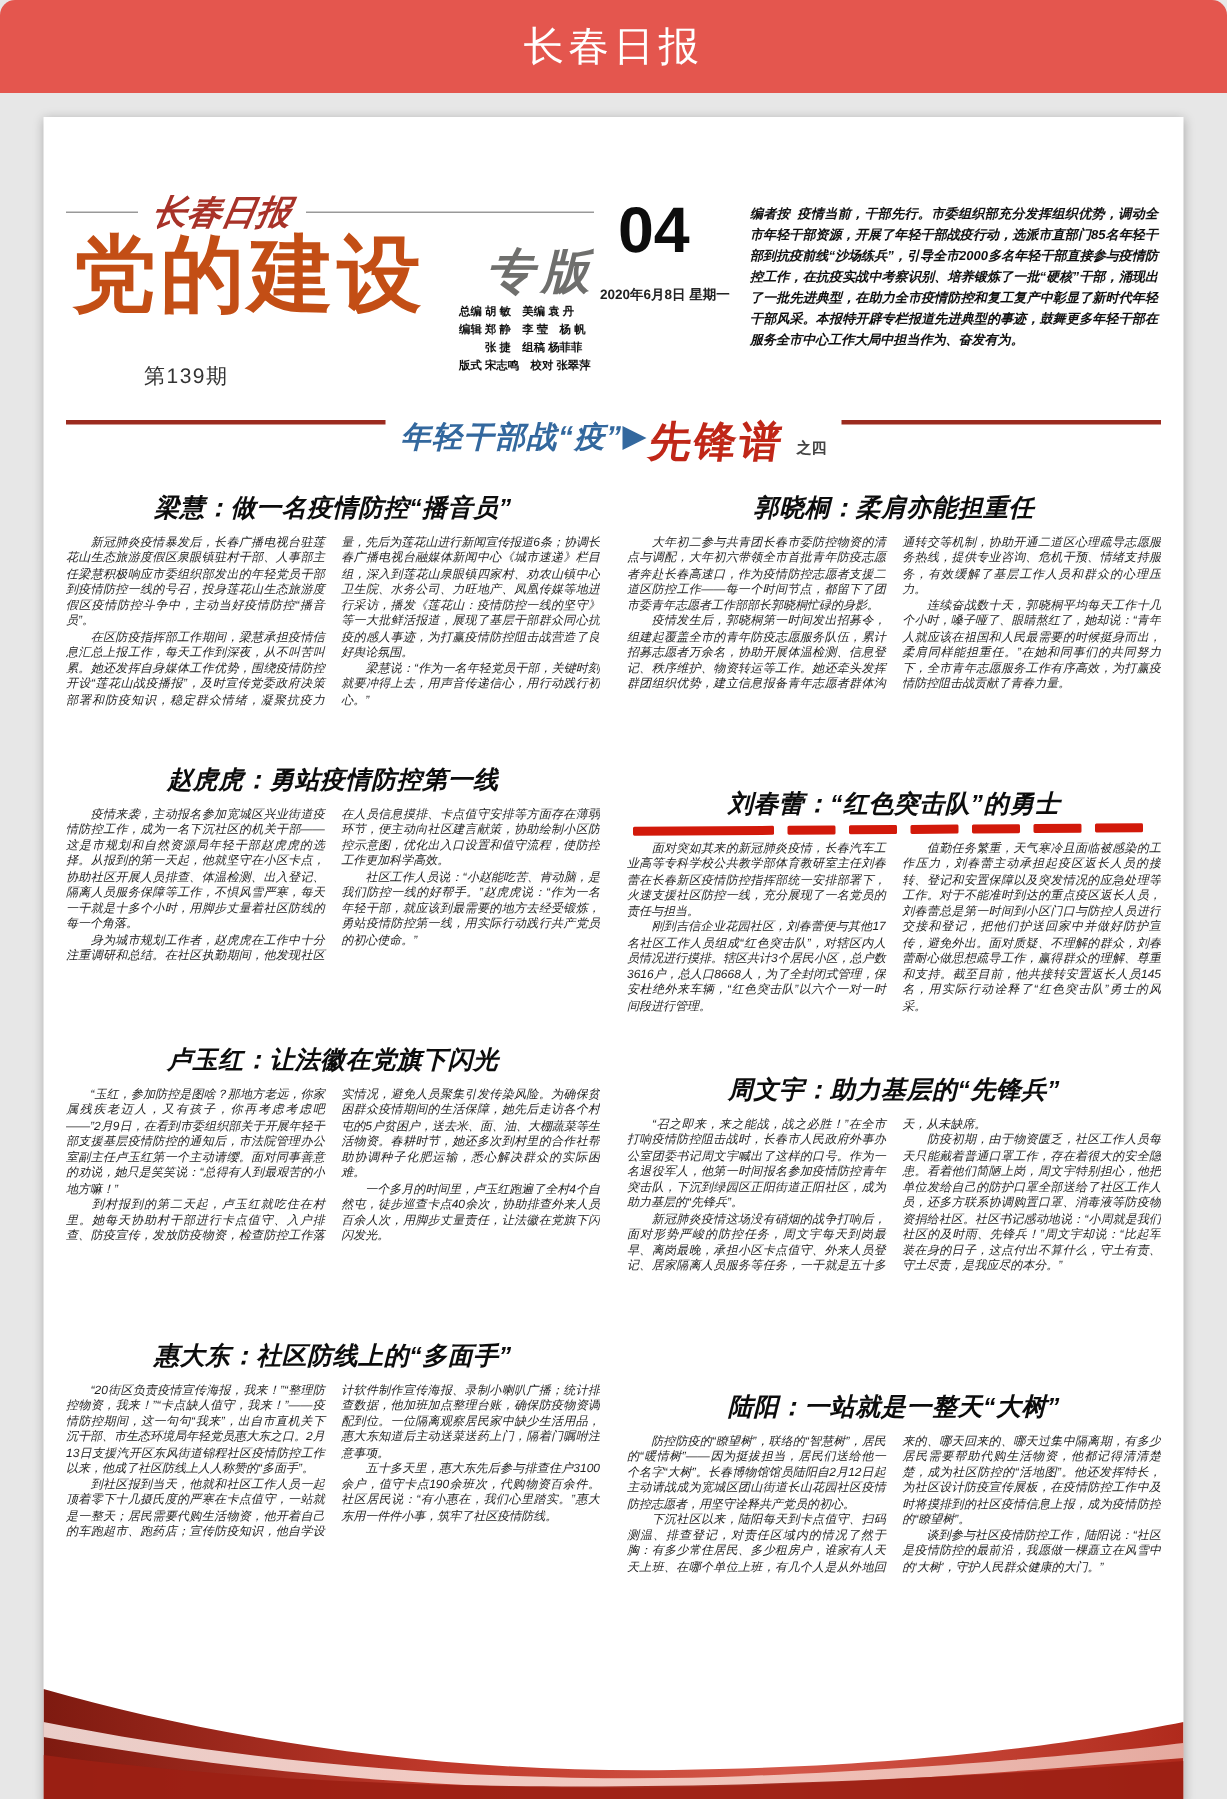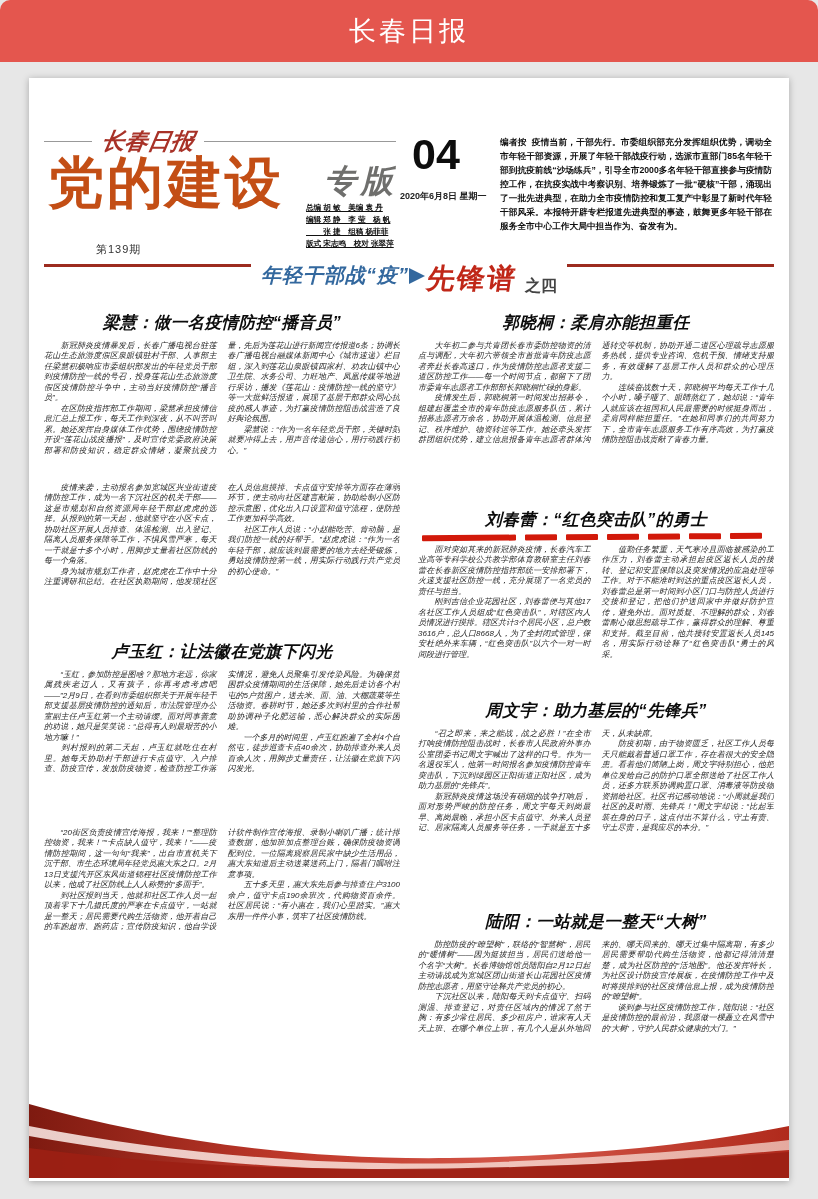--- a/index.html
+++ b/index.html
@@ -11,33 +11,33 @@
   .page{width:760px;margin:16px auto 10px;background:#fff;box-shadow:0 1px 7px rgba(0,0,0,.28);padding:46px 15px 3px;position:relative;box-sizing:border-box;}
   
   .masthead{position:relative;height:136px;}
   .cal-row{position:absolute;top:2px;left:0;width:352px;display:flex;align-items:center;}
   .hline{height:1px;background:#999;flex:0 0 48px;}
   .hline.long{flex:1;}
   .calligraphy{color:#a83228;font-size:23px;font-weight:bold;font-style:italic;margin:0 10px;transform:skewX(-10deg);white-space:nowrap;}
   .section-title{position:absolute;top:22px;left:4px;font-size:56px;font-weight:700;color:#c34e15;letter-spacing:3px;white-space:nowrap;}
   .section-tag{position:absolute;top:36px;left:280px;font-size:32px;color:#6f6f6d;font-weight:700;letter-spacing:5px;white-space:nowrap;font-style:italic;}
   .staff{position:absolute;top:78px;left:262px;font-size:7.6px;color:#111;line-height:1.6;font-weight:bold;}
-  .staff div{white-space:nowrap;text-decoration:underline;}
-  .issue{position:absolute;top:118px;left:52px;font-size:11px;color:#333;letter-spacing:1px;}
+  .staff div{white-space:nowrap;}
+  .issue{position:absolute;top:118px;left:52px;font-size:14px;color:#333;letter-spacing:1px;}
   .pagenum{position:absolute;top:6px;left:368px;font-size:43px;font-weight:900;color:#0d0d0d;font-family:"Liberation Sans",sans-serif;}
   .dateline{position:absolute;top:66px;left:356px;font-size:9px;font-weight:bold;color:#222;white-space:nowrap;}
-  .editor-note{position:absolute;top:12px;left:456px;width:272px;font-size:8.7px;line-height:1.6;text-align:justify;color:#101010;font-weight:bold;}
+  .editor-note{position:absolute;top:12px;left:456px;width:272px;font-size:8.7px;line-height:1.6;text-align:justify;color:#101010;font-weight:bold;font-style:italic;}
   .editor-note .lbl{margin-right:5px;}
   
-  .banner-row{margin-top:0;display:flex;align-items:flex-start;height:36px;}
+  .banner-row{margin-top:16px;display:flex;align-items:flex-start;height:36px;}
   .rule{flex:1;height:3px;background:#9c2b1f;margin-top:4px;}
   .banner-blue{color:#33689e;font-size:20px;font-weight:900;font-style:italic;letter-spacing:1px;margin:2px 0 0 10px;white-space:nowrap;}
   .arrow{width:0;height:0;border-left:16px solid #33689e;border-top:8px solid transparent;border-bottom:8px solid transparent;margin:8px 2px 0 0;}
   .banner-red{color:#c02718;font-size:28px;font-weight:900;transform:skewX(-8deg);letter-spacing:2px;white-space:nowrap;}
-  .banner-suffix{font-size:16px;color:#444;font-weight:bold;margin:16px 10px 0 8px;white-space:nowrap;}
+  .banner-suffix{font-size:10px;color:#444;font-weight:bold;margin:16px 10px 0 8px;white-space:nowrap;}
   
   .content{display:grid;grid-template-columns:1fr 1fr;column-gap:18px;margin-top:6px;font-style:italic;}
   .headline{font-size:16.5px;font-weight:900;text-align:center;color:#0c0c0c;margin:10px 0 7px;letter-spacing:.5px;white-space:nowrap;}
   .article-body{font-size:8px;line-height:1.31;color:#1f1f1f;text-align:justify;column-count:2;column-gap:11px;overflow:hidden;white-space:pre-line;}
   .marker-underline{display:flex;gap:9px;margin:-4px 0 5px 4px;transform:rotate(-.4deg);}
   .marker-underline span{height:6px;background:#d2190a;border-radius:1px;flex:0 0 32px;}
   .marker-underline span:first-child{flex:0 0 94px;}
   
   .ribbon{display:block;width:760px;height:80px;margin:10px -15px 0;}
 </style>
@@ -84,31 +84,33 @@
   <div class="content">
 
     <div class="col">
       <div class="article">
         <h2 class="headline">梁慧：做一名疫情防控“播音员”</h2>
         <div class="article-body" style="height:142px">　　新冠肺炎疫情暴发后，长春广播电视台驻莲花山生态旅游度假区泉眼镇驻村干部、人事部主任梁慧积极响应市委组织部发出的年轻党员干部到疫情防控一线的号召，投身莲花山生态旅游度假区疫情防控斗争中，主动当好疫情防控“播音员”。
 　　在区防疫指挥部工作期间，梁慧承担疫情信息汇总上报工作，每天工作到深夜，从不叫苦叫累。她还发挥自身媒体工作优势，围绕疫情防控开设“莲花山战疫播报”，及时宣传党委政府决策部署和防疫知识，稳定群众情绪，凝聚抗疫力量，先后为莲花山进行新闻宣传报道6条；协调长春广播电视台融媒体新闻中心《城市速递》栏目组，深入到莲花山泉眼镇四家村、劝农山镇中心卫生院、水务公司、力旺地产、凤凰传媒等地进行采访，播发《莲花山：疫情防控一线的坚守》等一大批鲜活报道，展现了基层干部群众同心抗疫的感人事迹，为打赢疫情防控阻击战营造了良好舆论氛围。
 　　梁慧说：“作为一名年轻党员干部，关键时刻就要冲得上去，用声音传递信心，用行动践行初心。”</div>
       </div>
       <div class="article">
+        <h2 class="headline">赵虎虎：勇站疫情防控第一线</h2>
         <div class="article-body" style="height:148px">　　疫情来袭，主动报名参加宽城区兴业街道疫情防控工作，成为一名下沉社区的机关干部——这是市规划和自然资源局年轻干部赵虎虎的选择。从报到的第一天起，他就坚守在小区卡点，协助社区开展人员排查、体温检测、出入登记、隔离人员服务保障等工作，不惧风雪严寒，每天一干就是十多个小时，用脚步丈量着社区防线的每一个角落。
 　　身为城市规划工作者，赵虎虎在工作中十分注重调研和总结。在社区执勤期间，他发现社区在人员信息摸排、卡点值守安排等方面存在薄弱环节，便主动向社区建言献策，协助绘制小区防控示意图，优化出入口设置和值守流程，使防控工作更加科学高效。
 　　社区工作人员说：“小赵能吃苦、肯动脑，是我们防控一线的好帮手。”赵虎虎说：“作为一名年轻干部，就应该到最需要的地方去经受锻炼，勇站疫情防控第一线，用实际行动践行共产党员的初心使命。”</div>
       </div>
       <div class="article">
         <h2 class="headline">卢玉红：让法徽在党旗下闪光</h2>
         <div class="article-body" style="height:158px">　　“玉红，参加防控是图啥？那地方老远，你家属残疾老迈人，又有孩子，你再考虑考虑吧——”2月9日，在看到市委组织部关于开展年轻干部支援基层疫情防控的通知后，市法院管理办公室副主任卢玉红第一个主动请缨。面对同事善意的劝说，她只是笑笑说：“总得有人到最艰苦的小地方嘛！”
 　　到村报到的第二天起，卢玉红就吃住在村里。她每天协助村干部进行卡点值守、入户排查、防疫宣传，发放防疫物资，检查防控工作落实情况，避免人员聚集引发传染风险。为确保贫困群众疫情期间的生活保障，她先后走访各个村屯的5户贫困户，送去米、面、油、大棚蔬菜等生活物资。春耕时节，她还多次到村里的合作社帮助协调种子化肥运输，悉心解决群众的实际困难。
 　　一个多月的时间里，卢玉红跑遍了全村4个自然屯，徒步巡查卡点40余次，协助排查外来人员百余人次，用脚步丈量责任，让法徽在党旗下闪闪发光。</div>
       </div>
       <div class="article">
+        <h2 class="headline">惠大东：社区防线上的“多面手”</h2>
         <div class="article-body" style="height:188px">　　“20街区负责疫情宣传海报，我来！”“整理防控物资，我来！”“卡点缺人值守，我来！”——疫情防控期间，这一句句“我来”，出自市直机关下沉干部、市生态环境局年轻党员惠大东之口。2月13日支援汽开区东风街道锦程社区疫情防控工作以来，他成了社区防线上人人称赞的“多面手”。
 　　到社区报到当天，他就和社区工作人员一起顶着零下十几摄氏度的严寒在卡点值守，一站就是一整天；居民需要代购生活物资，他开着自己的车跑超市、跑药店；宣传防疫知识，他自学设计软件制作宣传海报、录制小喇叭广播；统计排查数据，他加班加点整理台账，确保防疫物资调配到位。一位隔离观察居民家中缺少生活用品，惠大东知道后主动送菜送药上门，隔着门嘱咐注意事项。
 　　五十多天里，惠大东先后参与排查住户3100余户，值守卡点190余班次，代购物资百余件。社区居民说：“有小惠在，我们心里踏实。”惠大东用一件件小事，筑牢了社区疫情防线。</div>
       </div>
     </div>
 
     <div class="col">
       <div class="article">
         <h2 class="headline">郭晓桐：柔肩亦能担重任</h2>
         <div class="article-body" style="height:158px">　　大年初二参与共青团长春市委防控物资的清点与调配，大年初六带领全市首批青年防疫志愿者奔赴长春高速口，作为疫情防控志愿者支援二道区防控工作——每一个时间节点，都留下了团市委青年志愿者工作部部长郭晓桐忙碌的身影。

